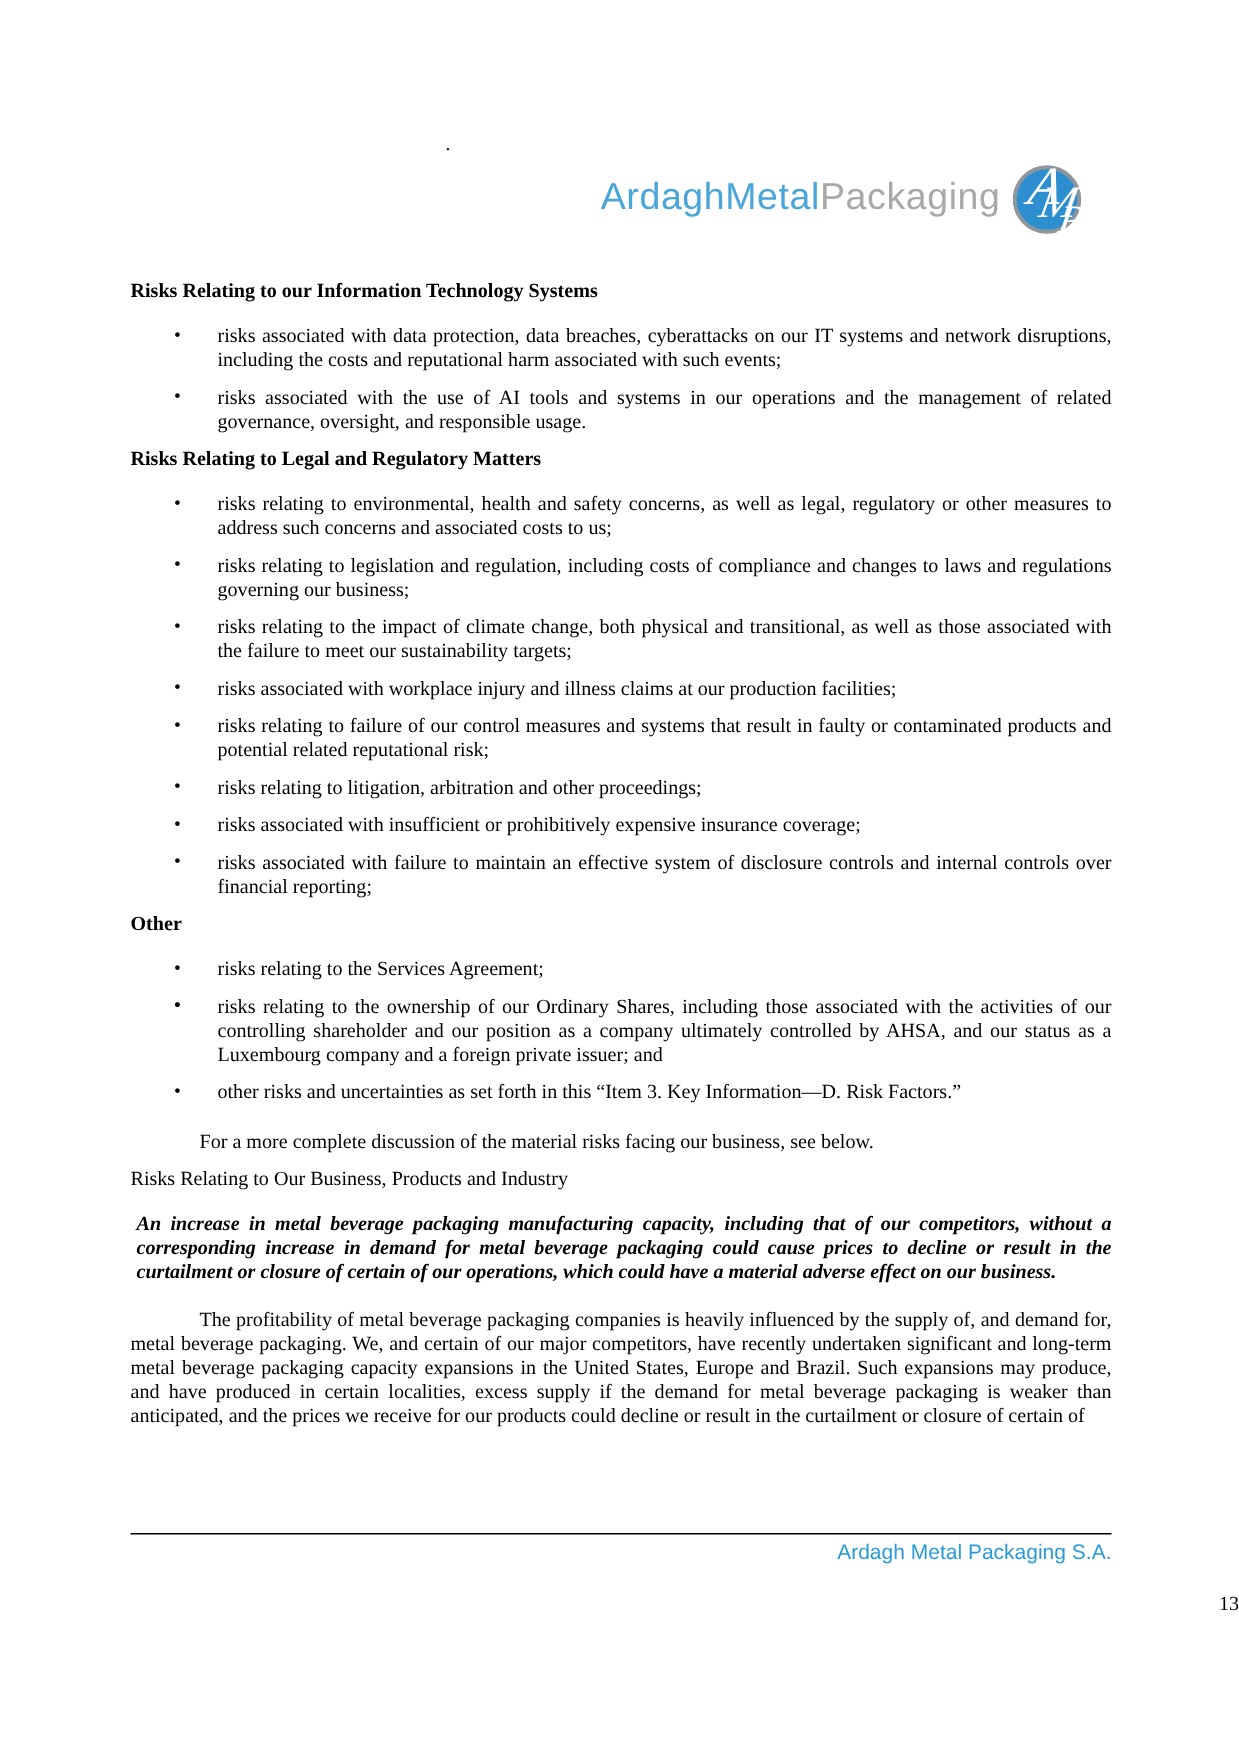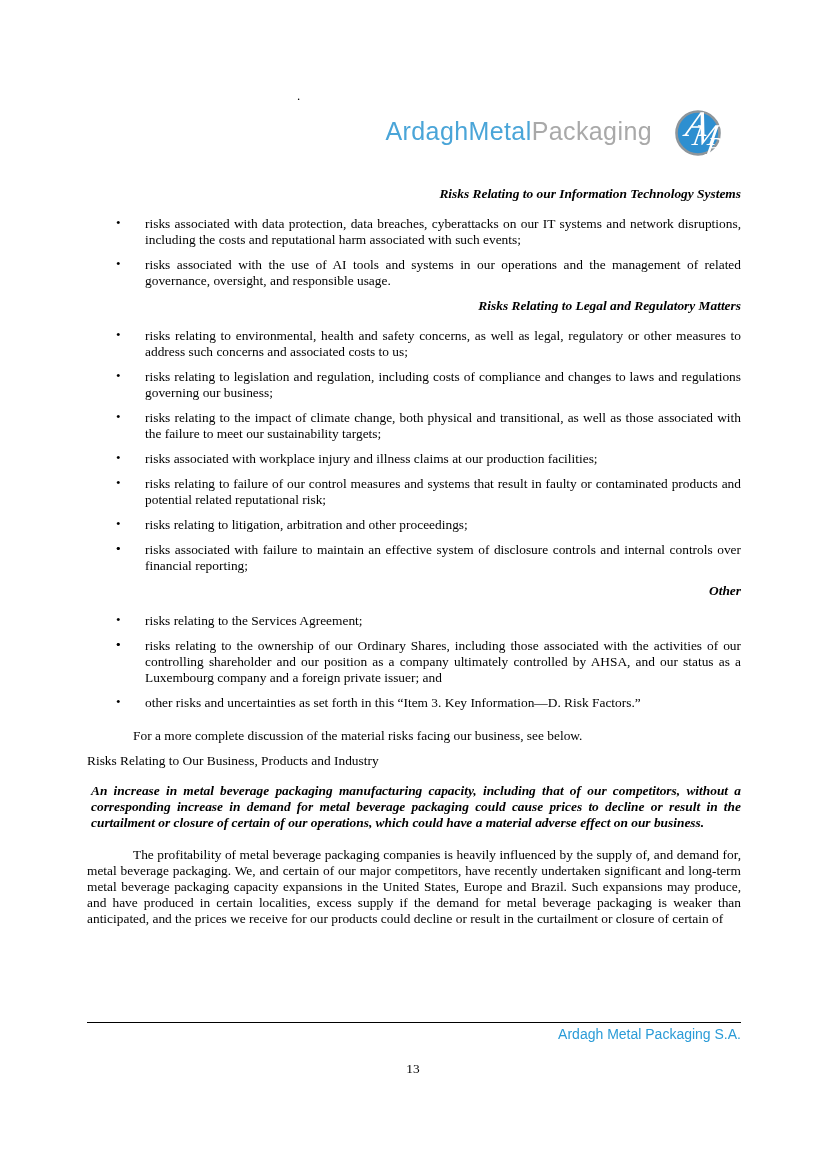--- a/index.html
+++ b/index.html
@@ -4,46 +4,46 @@
 <style>
   html,body{margin:0;padding:0;}
   body{
     width:826px;height:1168px;background:#ffffff;position:relative;
     font-family:"Liberation Serif", serif;color:#000;overflow:hidden;
   }
   
   .stray-dot{position:absolute;top:88px;left:297px;font-size:13px;}
 
   
-  .logo{position:absolute;top:103px;right:100px;display:flex;align-items:center;gap:20px;}
+  .logo{position:absolute;top:103px;right:100px;display:flex;align-items:center;gap:5px;}
   .logo-text{font-family:"Liberation Sans", sans-serif;font-size:25px;font-weight:300;letter-spacing:0.4px;white-space:nowrap;}
   .logo-blue{color:#4AA5D8;}
   .logo-gray{color:#A9A9A9;}
 
   
   .content{
     position:absolute;top:186px;left:87px;width:654px;
     font-size:13.4px;line-height:16px;text-align:justify;
   }
-  .h-bi{font-weight:bold;font-style:italic;text-align:right;margin:0 0 14px 0;}
+  .h-bi{font-weight:bold;text-align:left;margin:0 0 14px 0;}
   .h-b{font-weight:normal;text-align:left;margin:8px 0 14px 0;}
   .bullet{position:relative;padding-left:58px;margin:0 0 9px 0;}
   .bullet .dot{position:absolute;left:29px;top:-1px;font-size:13px;}
   .para-indent{text-indent:46px;text-align:left;margin:17px 0 9px 0;}
   .para-bi{font-weight:bold;font-style:italic;margin:0 0 8px 4px;}
   .para-body{text-indent:46px;margin-top:16px;}
   .it{}
 
   
   .footer-rule{position:absolute;left:87px;right:85px;top:1022px;border-top:1.5px solid #000;}
   .footer-company{
     position:absolute;right:85px;top:1026px;
     font-family:"Liberation Sans", sans-serif;font-size:14px;color:#2A9BD7;
   }
-  .page-num{position:absolute;top:1061px;left:0;width:100%;text-align:center;font-size:13.4px;}
+  .page-num{position:absolute;top:1061px;left:0;width:100%;text-align:right;font-size:13.4px;}
 </style>
 </head>
 <body>
 
 <span class="stray-dot">.</span>
 
 <div class="logo">
   <div class="logo-text">
     <span class="logo-blue">ArdaghMetal</span><span class="logo-gray">Packaging</span>
   </div>
@@ -61,21 +61,21 @@
     <div class="h-bi">Risks Relating to our Information Technology Systems</div>
     <div class="bullet"><span class="dot">•</span><span><span>risks associated with data protection, data breaches, cyberattacks on our IT systems and network disruptions, including the costs and reputational harm associated with such events;</span></span></div>
     <div class="bullet"><span class="dot">•</span><span><span>risks associated with the use of AI tools and systems in our operations and the management of related governance, oversight, and responsible usage.</span></span></div>
     <div class="h-bi">Risks Relating to Legal and Regulatory Matters</div>
     <div class="bullet"><span class="dot">•</span><span><span>risks relating to environmental, health and safety concerns, as well as legal, regulatory or other measures to address such concerns and associated costs to us;</span></span></div>
     <div class="bullet"><span class="dot">•</span><span><span>risks relating to legislation and regulation, including costs of compliance and changes to laws and regulations governing our business;</span></span></div>
     <div class="bullet"><span class="dot">•</span><span><span>risks relating to the impact of climate change, both physical and transitional, as well as those associated with the failure to meet our sustainability targets;</span></span></div>
     <div class="bullet"><span class="dot">•</span><span><span>risks associated with workplace injury and illness claims at our production facilities;</span></span></div>
     <div class="bullet"><span class="dot">•</span><span><span>risks relating to failure of our control measures and systems that result in faulty or contaminated products and potential related reputational risk;</span></span></div>
     <div class="bullet"><span class="dot">•</span><span><span>risks relating to litigation, arbitration and other proceedings;</span></span></div>
-    <div class="bullet"><span class="dot">•</span></div>
+    <div class="bullet"><span class="dot">•</span><span><span>risks associated with insufficient or prohibitively expensive insurance coverage;</span></span></div>
     <div class="bullet"><span class="dot">•</span><span><span>risks associated with failure to maintain an effective system of disclosure controls and internal controls over financial reporting;</span></span></div>
     <div class="h-bi">Other</div>
     <div class="bullet"><span class="dot">•</span><span><span>risks relating to the Services Agreement;</span></span></div>
     <div class="bullet"><span class="dot">•</span></div>
     <div class="bullet"><span class="dot">•</span><span><span>risks relating to the ownership of our Ordinary Shares, including those associated with the activities of our controlling shareholder and our position as a company ultimately controlled by AHSA, and our status as a Luxembourg company and a foreign private issuer; and</span></span></div>
     <div class="bullet"><span class="dot">•</span><span><span>other risks and uncertainties as set forth in this “</span><span class="it">Item 3. Key Information—D. Risk Factors.</span><span>”</span></span></div>
     <div class="para-indent">For a more complete discussion of the material risks facing our business, see below.</div>
     <div class="h-b">Risks Relating to Our Business, Products and Industry</div>
     <div class="para-bi">An increase in metal beverage packaging manufacturing capacity, including that of our competitors, without a corresponding increase in demand for metal beverage packaging could cause prices to decline or result in the curtailment or closure of certain of our operations, which could have a material adverse effect on our business.</div>
     <div class="para-body">The profitability of metal beverage packaging companies is heavily influenced by the supply of, and demand for, metal beverage packaging. We, and certain of our major competitors, have recently undertaken significant and long-term metal beverage packaging capacity expansions in the United States, Europe and Brazil. Such expansions may produce, and have produced in certain localities, excess supply if the demand for metal beverage packaging is weaker than anticipated, and the prices we receive for our products could decline or result in the curtailment or closure of certain of</div>

